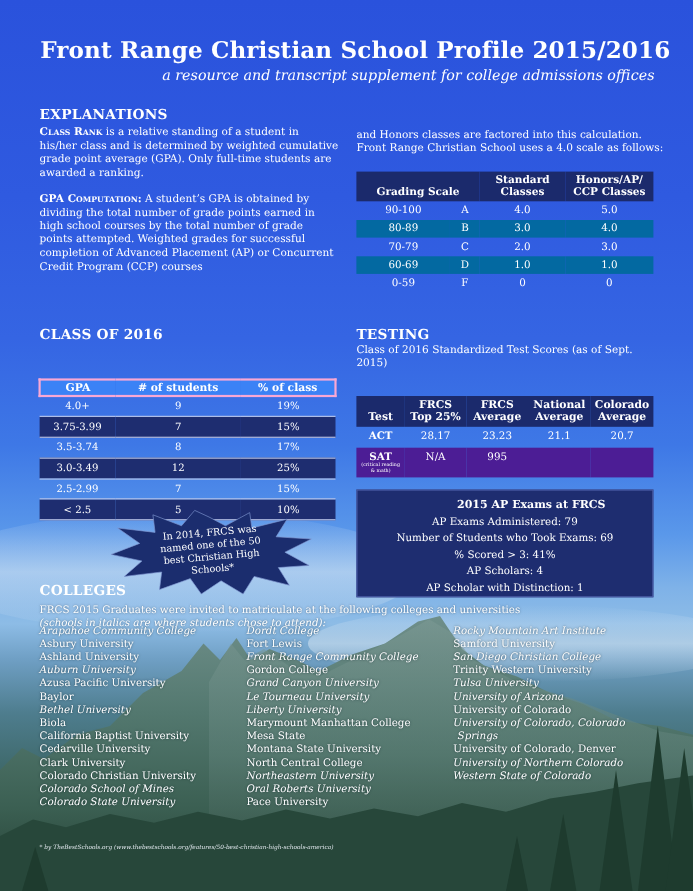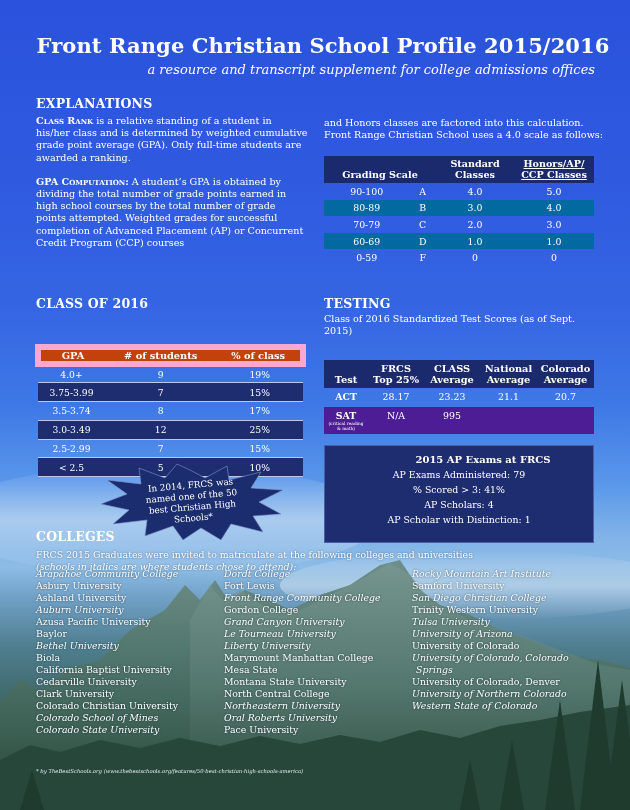--- a/index.html
+++ b/index.html
@@ -35,21 +35,21 @@
   .grading { position: absolute; left: 324px; top: 156px; width: 270px; font-size: 9.4px; }
   .grading th { font-weight: bold; text-align: center; vertical-align: bottom; padding: 2px 2px 3px; line-height: 11px; font-size: 9.6px; }
   .grading td { text-align: center; height: 16.6px; padding: 0 2px; }
   .grading tr.band { background: #0369a1; }
 
   
   .gpa { position: absolute; left: 35px; top: 344px; width: 271px; font-size: 9.2px; }
   .gpa th { font-weight: bold; text-align: center; height: 15px; font-size: 9.8px; }
   .gpa td { text-align: center; height: 18.8px; }
   .gpa tr.band td { background: #1e2d70; border-top: 1px solid #bcc8ea; border-bottom: 1px solid #bcc8ea; }
-  .gpa thead tr { background: #c2410c; border: 6px solid #f9a8d4; }
+  .gpa thead tr { background: #3b82f6; border: 2px solid #f9a8d4; }
 
   
   .test { position: absolute; left: 324px; top: 360px; width: 270px; font-size: 9.4px; }
   .test th { font-weight: bold; text-align: center; vertical-align: bottom; line-height: 11px; padding: 3px 2px 3px; font-size: 9.8px; }
   .test td { text-align: center; vertical-align: top; padding: 3px 2px 0; height: 19px; }
   .test tr.band { background: #4c1d95; }
   .test .note { display: block; font-size: 4.3px; line-height: 5px; font-weight: normal; }
 
   
   .apbox {
@@ -124,21 +124,21 @@
       <span class="sc">GPA Computation:</span><span> A student’s GPA is obtained by dividing the total number of grade points earned in high school courses by the total number of grade points attempted. Weighted grades for successful completion of Advanced Placement (AP) or Concurrent Credit Program (CCP) courses</span>
     </p>
   </div>
   <p class="p sec" style="left:324px; top:117px; width:285px;">and Honors classes are factored into this calculation. Front Range Christian School uses a 4.0 scale as follows:</p>
 
   <table class="grading">
     <thead>
       <tr class="navy">
         <th colspan="2" style="width:112px;">Grading Scale</th>
         <th style="width:78px;">Standard Classes</th>
-        <th style="width:80px;text-decoration:underline;">Honors/AP/ CCP Classes</th>
+        <th style="width:80px;">Honors/AP/ CCP Classes</th>
       </tr>
     </thead>
     <tbody>
       <tr>
         <td>90-100</td>
         <td>A</td>
         <td>4.0</td>
         <td>5.0</td>
       </tr>
       <tr class="band">
@@ -222,21 +222,21 @@
   <div class="sec" style="left:324px; top:296px; width:280px;">
     <h2>TESTING</h2>
     <p class="p" style="margin-top:2px;">Class of 2016 Standardized Test Scores (as of Sept. 2015)</p>
   </div>
 
   <table class="test">
     <thead>
       <tr class="navy">
         <th style="width:44px;">Test</th>
         <th style="width:56px;">FRCS Top 25%</th>
-        <th style="width:56px;">CLASS Average</th>
+        <th style="width:56px;">FRCS Average</th>
         <th style="width:57px;">National Average</th>
         <th style="width:57px;">Colorado Average</th>
       </tr>
     </thead>
     <tbody>
       <tr>
         <td style="font-weight:bold;">ACT</td>
         <td>28.17</td>
         <td>23.23</td>
         <td>21.1</td>
@@ -251,20 +251,21 @@
         <td>995</td>
         <td></td>
         <td></td>
       </tr>
     </tbody>
   </table>
 
   <div class="apbox">
     <div class="ap-title">2015 AP Exams at FRCS</div>
     <div>AP Exams Administered: 79</div>
+    <div>Number of Students who Took Exams: 69</div>
     <div>% Scored &gt; 3: 41%</div>
     <div>AP Scholars: 4</div>
     <div>AP Scholar with Distinction: 1</div>
   </div>
 
   <h2 class="colleges-head">COLLEGES</h2>
   <div class="colleges-intro">
     <div>FRCS 2015 Graduates were invited to matriculate at the following colleges and universities</div>
     <div style="font-style:italic;">(schools in italics are where students chose to attend):</div>
   </div>

